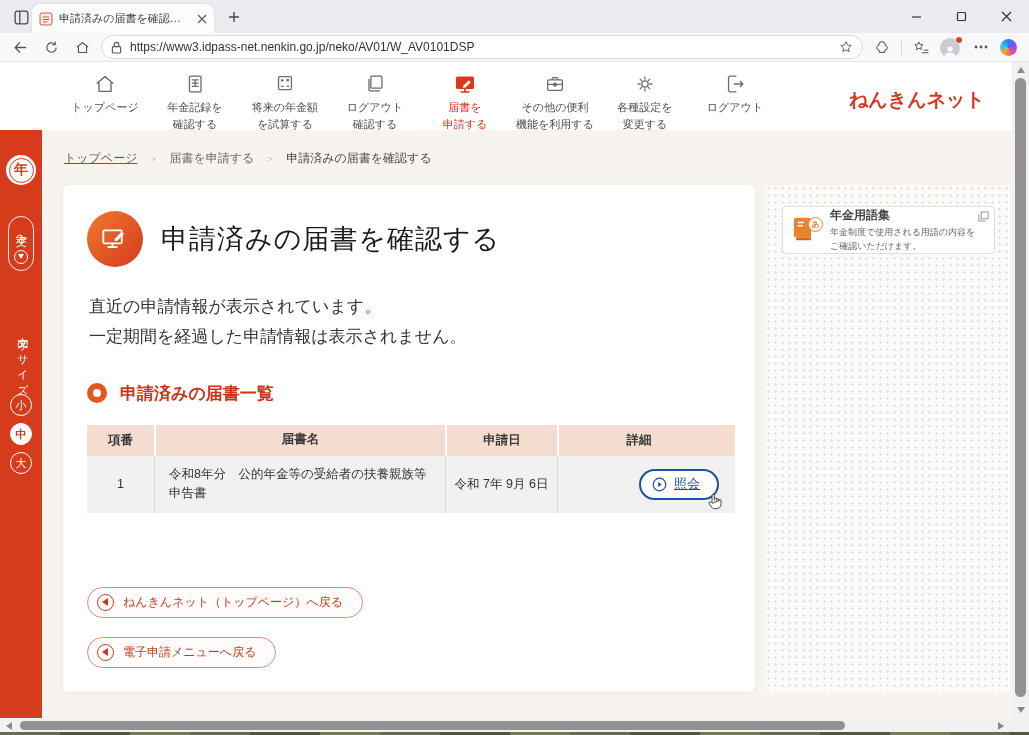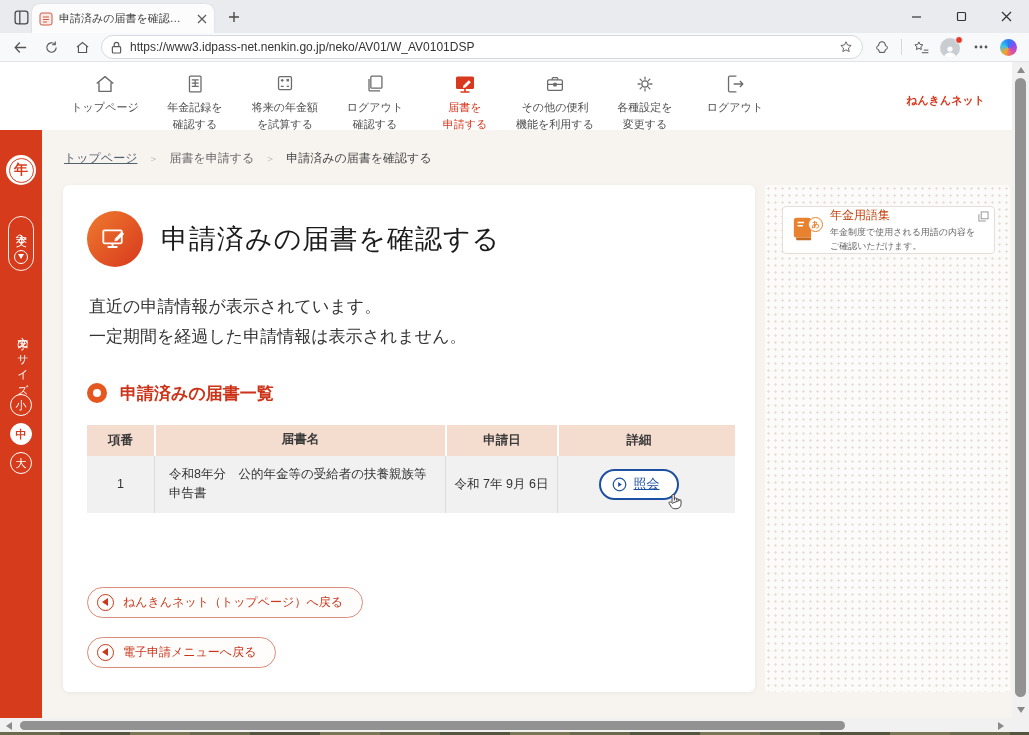--- a/index.html
+++ b/index.html
@@ -27,21 +27,21 @@
   .copilot { width:17px; height:17px; border-radius:50%; background:conic-gradient(#2b7cf6,#8a4df0,#e24fa0,#f5a623,#35c3f3,#2b7cf6); flex:none; }
   .vdiv { width:1px; height:16px; background:#d5d7da; flex:none; }
 
   
   .sitenav { position:absolute; left:0; top:62px; width:1013px; height:68px; background:#fff; display:flex; align-items:flex-start; padding:8px 0 0 60px; }
   .navitem { width:90px; display:flex; flex-direction:column; align-items:center; gap:3px; cursor:pointer; }
   .navicon { height:27px; display:flex; align-items:center; justify-content:center; }
   .navlabel { font-size:11px; color:#4d4d4d; line-height:1.3; text-align:center; white-space:nowrap; }
   .navitem.active .navlabel { color:#d7381e; font-weight:normal; }
   .navchev { margin-top:1px; }
-  .brand { margin-left:auto; margin-right:28px; align-self:center; font-size:11px; font-weight:bold; color:#d7381e; white-space:nowrap; }
+  .brand { margin-left:auto; margin-right:28px; align-self:center; font-size:19px; font-weight:bold; color:#d7381e; white-space:nowrap; }
 
   
   .page { position:absolute; left:0; top:130px; width:1013px; height:588px; background:#f7f3ef; }
 
   .redbar { position:absolute; left:0; top:0; width:42px; height:588px; background:#d63c1b; }
   .logo { position:absolute; left:6px; top:25px; width:30px; height:30px; background:#fff; border-radius:50%; display:flex; align-items:center; justify-content:center; }
   .logo::before { content:""; position:absolute; inset:2.5px; border:1px solid #d63c1b; border-radius:50%; }
   .logo-char { position:relative; font-size:14px; font-weight:bold; color:#d63c1b; }
   .skipbox { position:absolute; left:8px; top:86px; width:26px; padding:8px 0 6px; border:1px solid rgba(255,255,255,.9); border-radius:13px; display:flex; flex-direction:column; align-items:center; gap:6px; }
   .vtext { writing-mode:vertical-rl; text-orientation:upright; color:#fff; font-size:11px; letter-spacing:2px; }
@@ -68,36 +68,36 @@
   .thead, .trow { display:flex; }
   .thead { background:#f4dccf; }
   .thead .cell { height:31px; display:flex; align-items:center; justify-content:center; font-size:12.5px; font-weight:bold; color:#3a3a3a; border-left:2px solid #fff; }
   .thead .cell:first-child { border-left:none; }
   .trow { background:#f1f1f1; }
   .trow .cell { min-height:57px; display:flex; align-items:center; font-size:12.5px; color:#333; border-left:1px solid #dcdcdc; }
   .trow .cell:first-child { border-left:none; }
   .c-no { width:67px; justify-content:center; }
   .c-name { width:291px; padding:8px 14px; line-height:1.55; }
   .c-date { width:112px; justify-content:center; }
-  .c-detail { width:162px; justify-content:center; }
+  .c-detail { width:162px; justify-content:flex-end; }
 
   .shokai-btn { position:relative; display:inline-flex; align-items:center; gap:7px; height:31px; padding:0 17px 0 11px; background:#fff; border:2px solid #1d50a2; border-radius:17px; cursor:pointer; }
   .shokai-label { font-size:13px; color:#1d50a2; text-decoration:underline; white-space:nowrap; }
   .cursor-svg { position:absolute; right:-6px; bottom:-13px; }
 
   .back-btns { margin-top:74px; display:flex; flex-direction:column; align-items:flex-start; gap:19px; }
   .back-btn { display:inline-flex; align-items:center; gap:9px; height:31px; padding:0 19px 0 9px; background:#fffdfc; border:1px solid #db8d7b; border-radius:17px; cursor:pointer; }
   .back-circle { width:17px; height:17px; border:1px solid #c8381d; border-radius:50%; display:flex; align-items:center; justify-content:center; flex:none; }
   .tri-left { width:0; height:0; border-top:4px solid transparent; border-bottom:4px solid transparent; border-right:6px solid #c8381d; margin-right:1px; }
   .back-label { font-size:12px; color:#c8381d; white-space:nowrap; }
 
   .right-panel { position:absolute; left:765px; top:55px; width:245px; height:507px; background-color:#fdfbf9; background-image:radial-gradient(#e6e0da 1px, transparent 1.3px); background-size:7px 7px; border-radius:3px; }
   .glossary-card { position:absolute; left:17px; top:21px; width:213px; height:48px; background:#fff; border:1px solid #e4ded8; border-radius:4px; display:flex; align-items:center; padding:5px 7px; gap:8px; cursor:pointer; }
   .glossary-texts { display:flex; flex-direction:column; gap:2px; }
-  .glossary-title { font-size:12px; font-weight:normal; color:#c2410c; white-space:nowrap; }
+  .glossary-title { font-size:12px; font-weight:bold; color:#404040; white-space:nowrap; }
   .glossary-desc { font-size:9px; color:#6a6a6a; line-height:1.45; width:150px; }
   .extlink { position:absolute; right:5px; top:4px; }
   .book-badge { position:relative; width:32px; height:30px; flex:none; }
   .book-circle { position:absolute; right:-1px; top:2px; width:15px; height:15px; background:#fff; border:1.5px solid #e8822e; border-radius:50%; display:flex; align-items:center; justify-content:center; font-size:8px; color:#e8822e; font-weight:bold; }
 
   
   .vscroll { position:absolute; left:1012px; top:62px; width:17px; height:656px; background:#f1f1f1; }
   .vthumb { position:absolute; left:3px; top:16px; width:11px; height:619px; background:#929292; border-radius:6px; }
   .varrow-up { position:absolute; left:4.5px; top:5px; width:0; height:0; border-left:4px solid transparent; border-right:4px solid transparent; border-bottom:6px solid #8a8a8a; }
   .varrow-down { position:absolute; left:4.5px; bottom:5px; width:0; height:0; border-left:4px solid transparent; border-right:4px solid transparent; border-top:6px solid #8a8a8a; }

